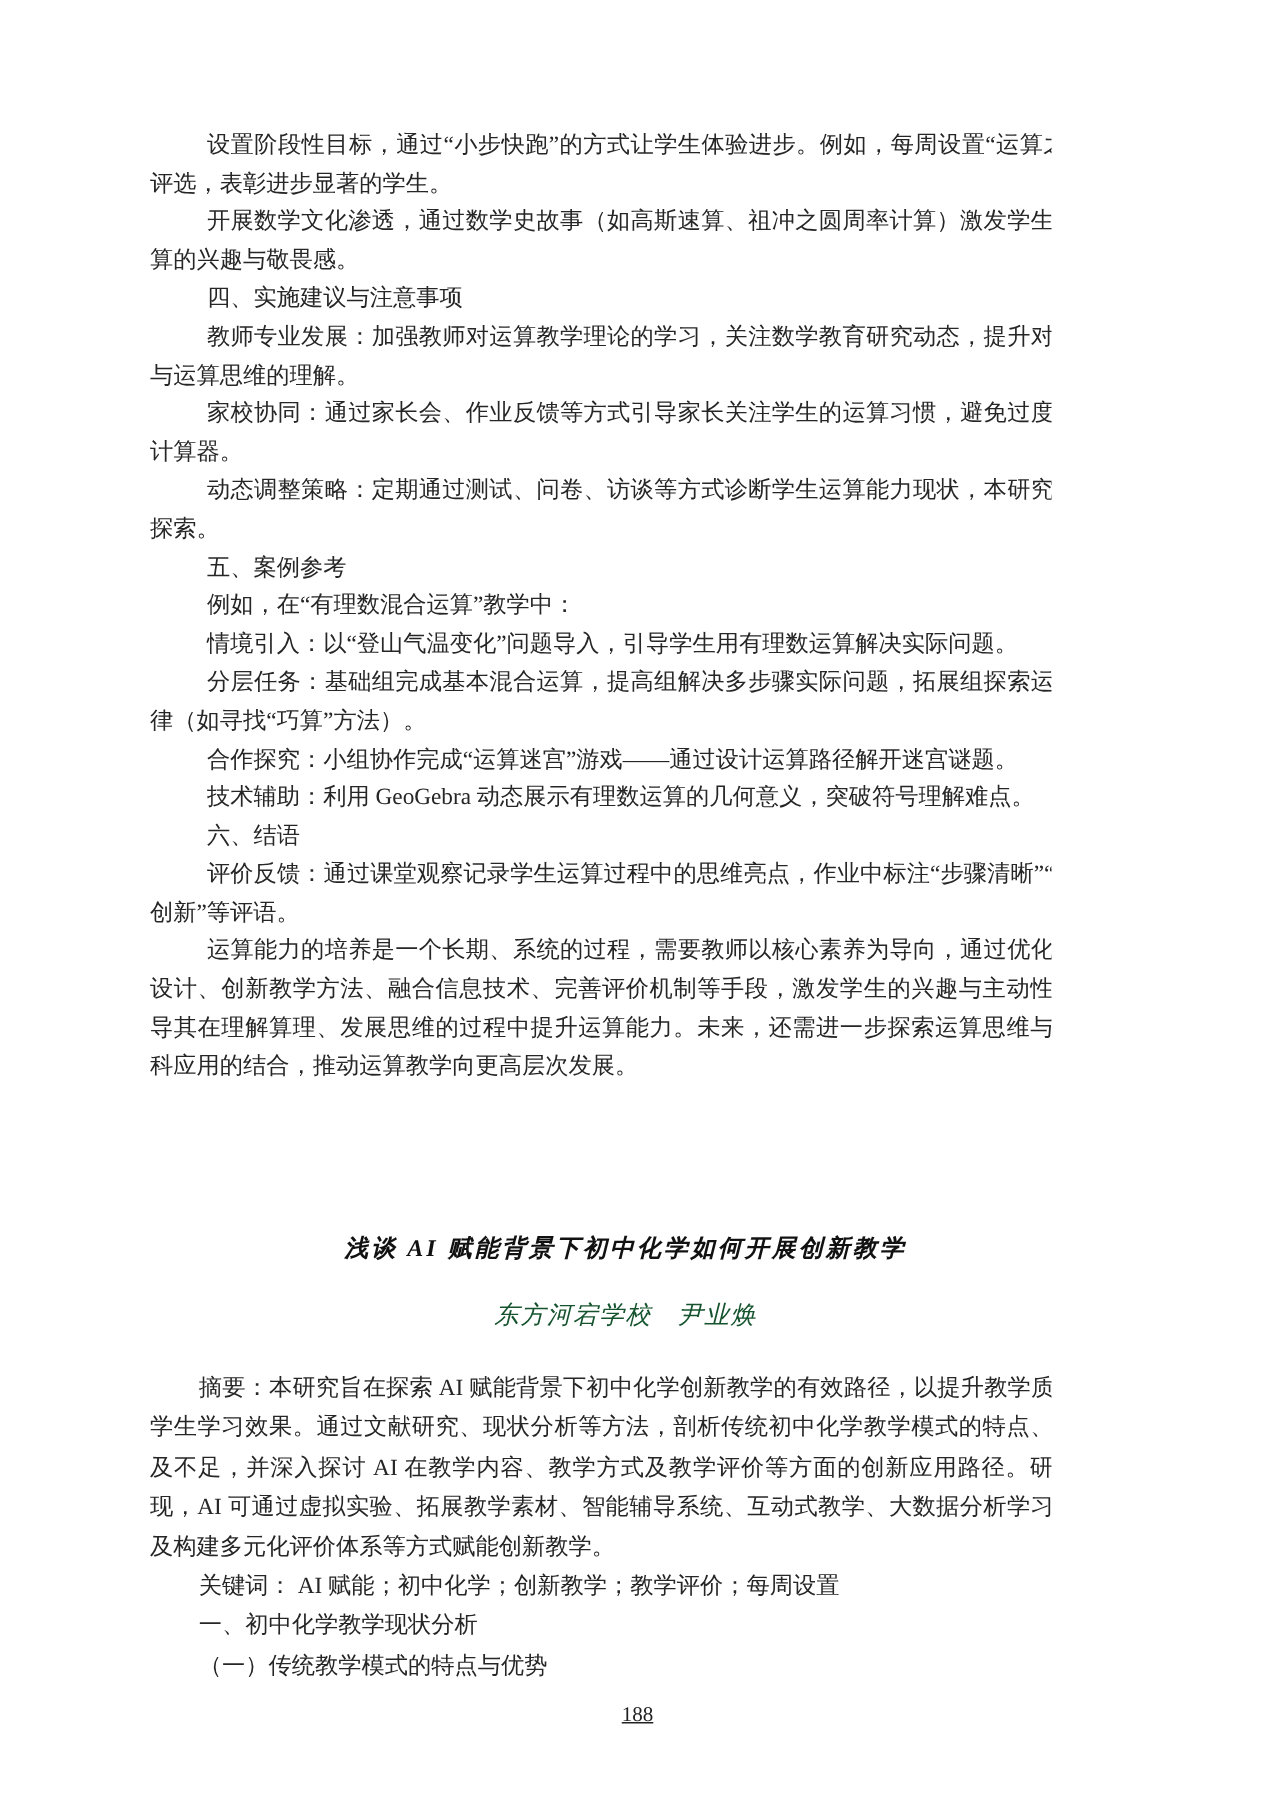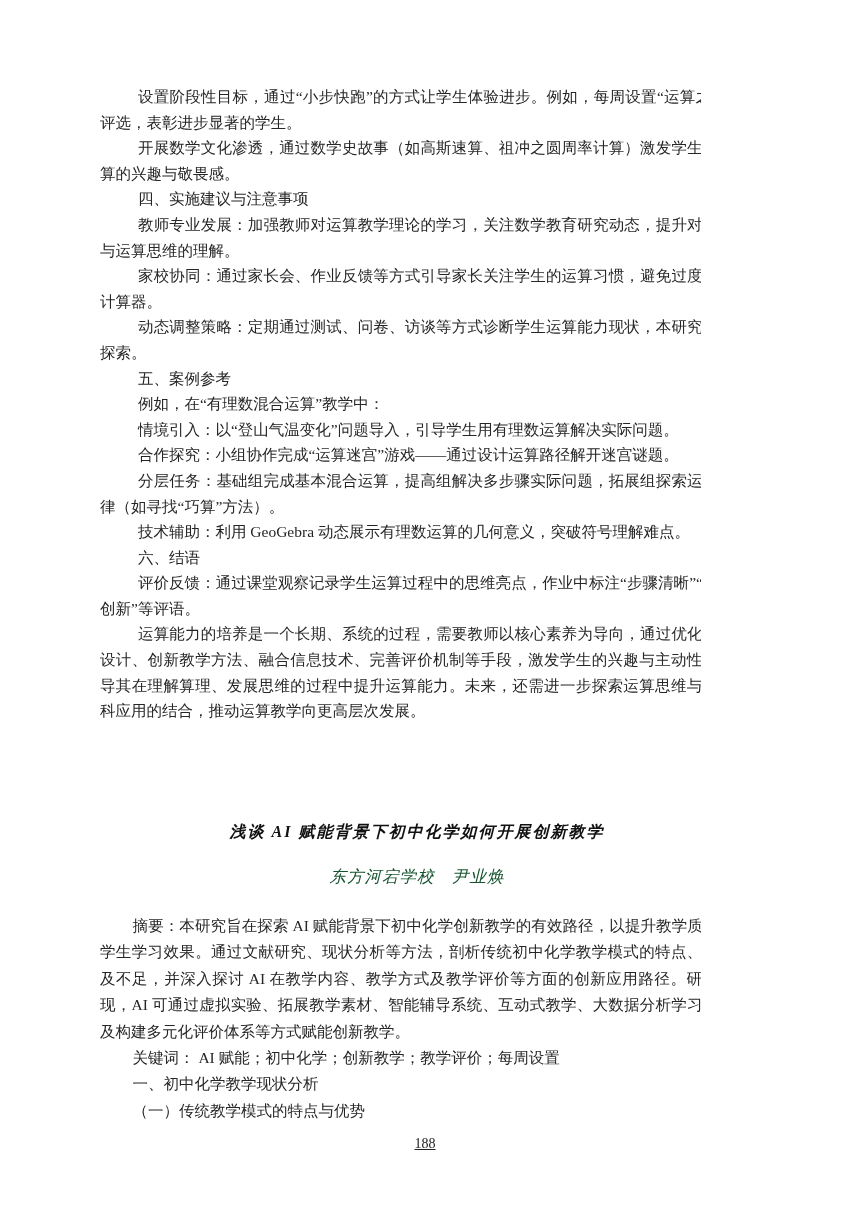--- a/index.html
+++ b/index.html
@@ -90,22 +90,22 @@
   <section class="prev-article">
     <p>设置阶段性目标，通过“小步快跑”的方式让学生体验进步。例如，每周设置“运算之星”评选，表彰进步显著的学生。</p>
     <p>开展数学文化渗透，通过数学史故事（如高斯速算、祖冲之圆周率计算）激发学生对运算的兴趣与敬畏感。</p>
     <p>四、实施建议与注意事项</p>
     <p>教师专业发展：加强教师对运算教学理论的学习，关注数学教育研究动态，提升对算理与运算思维的理解。</p>
     <p>家校协同：通过家长会、作业反馈等方式引导家长关注学生的运算习惯，避免过度依赖计算器。</p>
     <p>动态调整策略：定期通过测试、问卷、访谈等方式诊断学生运算能力现状，本研究旨在探索。</p>
     <p>五、案例参考</p>
     <p>例如，在“有理数混合运算”教学中：</p>
     <p>情境引入：以“登山气温变化”问题导入，引导学生用有理数运算解决实际问题。</p>
+    <p>分层任务：基础组完成基本混合运算，提高组解决多步骤实际问题，拓展组探索运算规律（如寻找“巧算”方法）。</p>
     <p>合作探究：小组协作完成“运算迷宫”游戏——通过设计运算路径解开迷宫谜题。</p>
-    <p>分层任务：基础组完成基本混合运算，提高组解决多步骤实际问题，拓展组探索运算规律（如寻找“巧算”方法）。</p>
     <p>技术辅助：利用 GeoGebra 动态展示有理数运算的几何意义，突破符号理解难点。</p>
     <p>六、结语</p>
     <p>评价反馈：通过课堂观察记录学生运算过程中的思维亮点，作业中标注“步骤清晰”“方法创新”等评语。</p>
     <p>运算能力的培养是一个长期、系统的过程，需要教师以核心素养为导向，通过优化教学设计、创新教学方法、融合信息技术、完善评价机制等手段，激发学生的兴趣与主动性，引导其在理解算理、发展思维的过程中提升运算能力。未来，还需进一步探索运算思维与跨学科应用的结合，推动运算教学向更高层次发展。</p>
   </section>
 
   <h1 class="article-title">浅谈 AI 赋能背景下初中化学如何开展创新教学</h1>
 
   <div class="article-byline">东方河宕学校　尹业焕</div>
 

